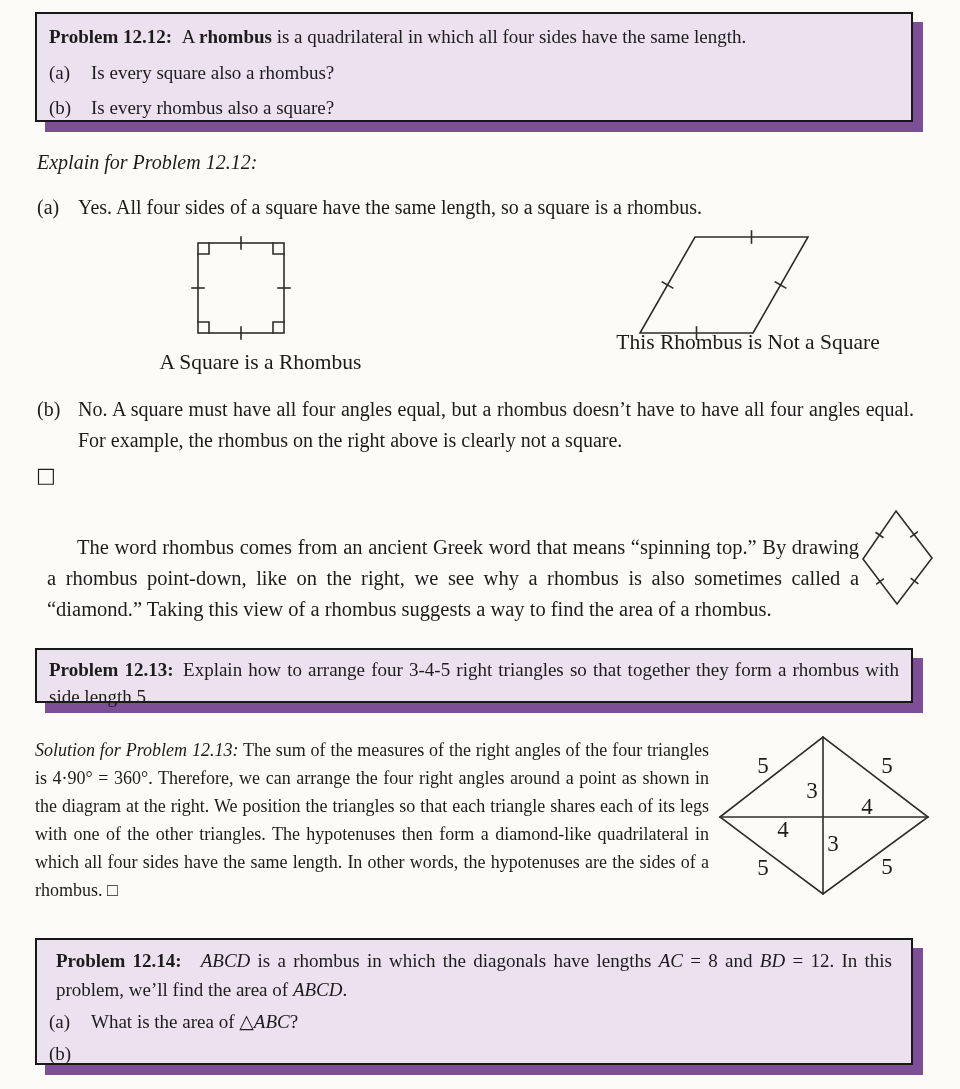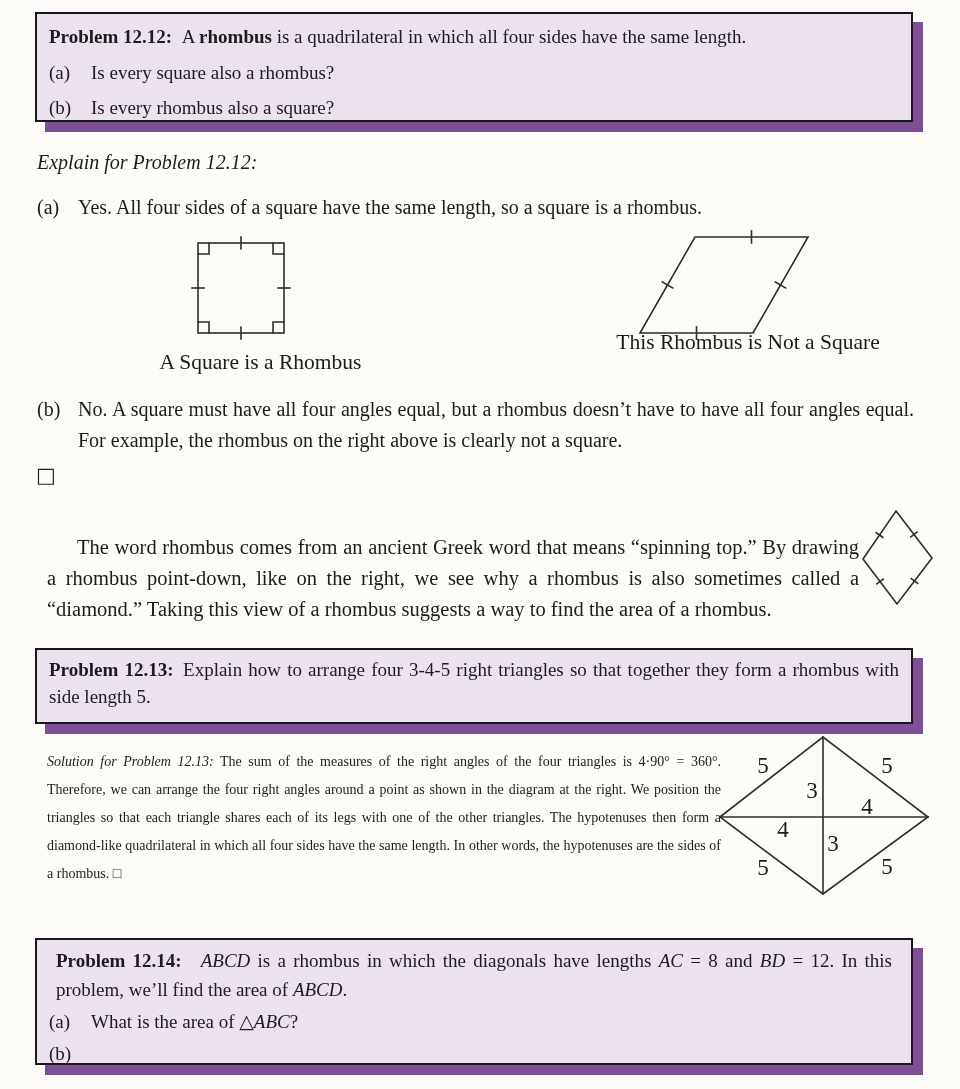--- a/index.html
+++ b/index.html
@@ -14,21 +14,21 @@
 
   .problem-box {
     position:absolute; left:35px; width:878px; box-sizing:border-box;
     background:#ece1ef; border:2px solid #181818;
     box-shadow:10px 10px 0 #7d4f97;
     padding:5px 12px; font-size:19px;
   }
   #box1212 { top:12px; height:110px; }
   #box1212 .statement { margin:3px 0 0; line-height:30px; }
   #box1212 .item { margin:6px 0 0; line-height:29px; }
-  #box1213 { top:648px; height:76px; }
+  #box1213 { top:648px; height:55px; }
   #box1213 .statement { margin:1px 0 0; line-height:27px; text-align:justify; }
   #box1214 { top:938px; height:127px; }
   #box1214 .statement { margin:1px 7px 0; line-height:29px; text-align:justify; }
   #box1214 .item { margin:3px 0 0; line-height:29px; }
 
   .itemrow { display:flex; }
   .itemlabel { flex:none; width:42px; }
 
   .sol-heading {
     position:absolute; left:37px; top:147px; margin:0;
@@ -50,22 +50,22 @@
 
   .qed-standalone { position:absolute; left:36px; top:463px; font-size:21px;
     font-family:"DejaVu Sans","DejaVu Serif",sans-serif; }
 
   .diamond-para {
     position:absolute; left:35px; top:520px; width:812px; margin:12px;
     font-size:20.5px; line-height:31px; text-align:justify; text-indent:30px;
   }
 
   .sol-para {
-    position:absolute; left:35px; top:736px; width:674px; margin:12px;
-    font-size:14px; line-height:28px; text-align:justify;
+    position:absolute; left:35px; top:736px; width:674px; margin:0;
+    font-size:18px; line-height:28px; text-align:justify;
   }
 
   #diagram1213 { left:710px; top:732px; width:228px; height:172px; }
   .dlabel {
     position:absolute; transform:translate(-50%,-50%);
     font-size:23px; line-height:1; color:#1c1c1c;
   }
 </style>
 </head>
 <body>

